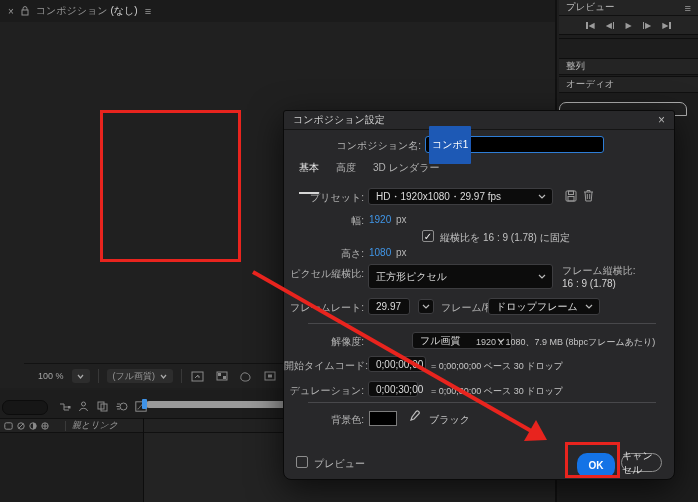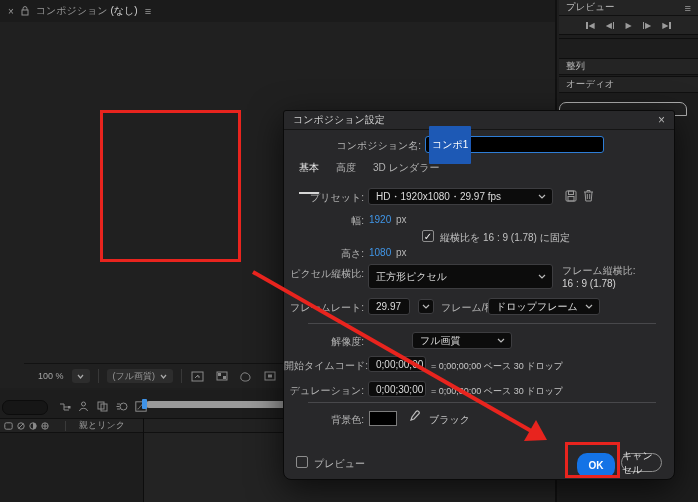--- a/index.html
+++ b/index.html
@@ -246,21 +246,21 @@
             <circle cx="4" cy="4" r="3.2" fill="none" stroke="#8a8a8a"></circle>
           </svg>
         </span>
       <span>
           <svg width="8" height="8" viewBox="0 0 8 8">
             <circle cx="4" cy="4" r="3.2" fill="none" stroke="#8a8a8a"></circle>
             <path d="M4 1 v6 M1 4 h6" stroke="#8a8a8a"></path>
           </svg>
         </span>
       <span style="width:1px;height:10px;background:#3a3a3a;margin-left:12px;"></span>
-      <span style="margin-left:9px;">親とリンク</span>
+      <span style="margin-left:2px;font-style:italic;">親とリンク</span>
     </div>
     <div class="abs tl-track-bg"></div>
     <div class="abs tl-divider"></div>
   </div>
 
   <div class="abs dialog">
     <div class="abs dlg-titlebar">
       <span>コンポジション設定</span>
       <span class="dlg-close">×</span>
     </div>
@@ -346,29 +346,30 @@
 
     <span class="dlabel" style="top:224px;">解像度:</span>
     <div class="dfield" style="left:84px;top:221px;width:100px;height:17px;margin-left:44px;">
       <span>フル画質</span>
       <span class="chev">
           <svg width="8" height="5" viewBox="0 0 8 5">
             <path d="M1 1 L4 4 L7 1" fill="none" stroke="#bbb" stroke-width="1.2"></path>
           </svg>
         </span>
     </div>
+    <span class="dinfo" style="left:192px;top:225px;">1920 x 1080、7.9 MB (8bpcフレームあたり)</span>
 
     <span class="dlabel" style="top:248px;">開始タイムコード:</span>
     <div class="dfield" style="left:84px;top:245px;width:58px;height:16px;">
       <span>0;00;00;00</span>
     </div>
     <span class="dinfo" style="left:147px;top:249px;">= 0;00;00;00 ベース 30  ドロップ</span>
 
     <span class="dlabel" style="top:273px;">デュレーション:</span>
-    <div class="dfield" style="left:84px;top:270px;width:58px;height:16px;">
+    <div class="dfield" style="left:84px;top:270px;width:50px;height:16px;">
       <span>0;00;30;00</span>
     </div>
     <span class="dinfo" style="left:147px;top:274px;">= 0;00;30;00 ベース 30  ドロップ</span>
 
     <div class="dsep" style="top:291px;"></div>
 
     <span class="dlabel" style="top:302px;">背景色:</span>
     <div class="swatch"></div>
     <span class="abs" style="left:124px;top:299px;">
       <svg width="13" height="13" viewBox="0 0 13 13">

